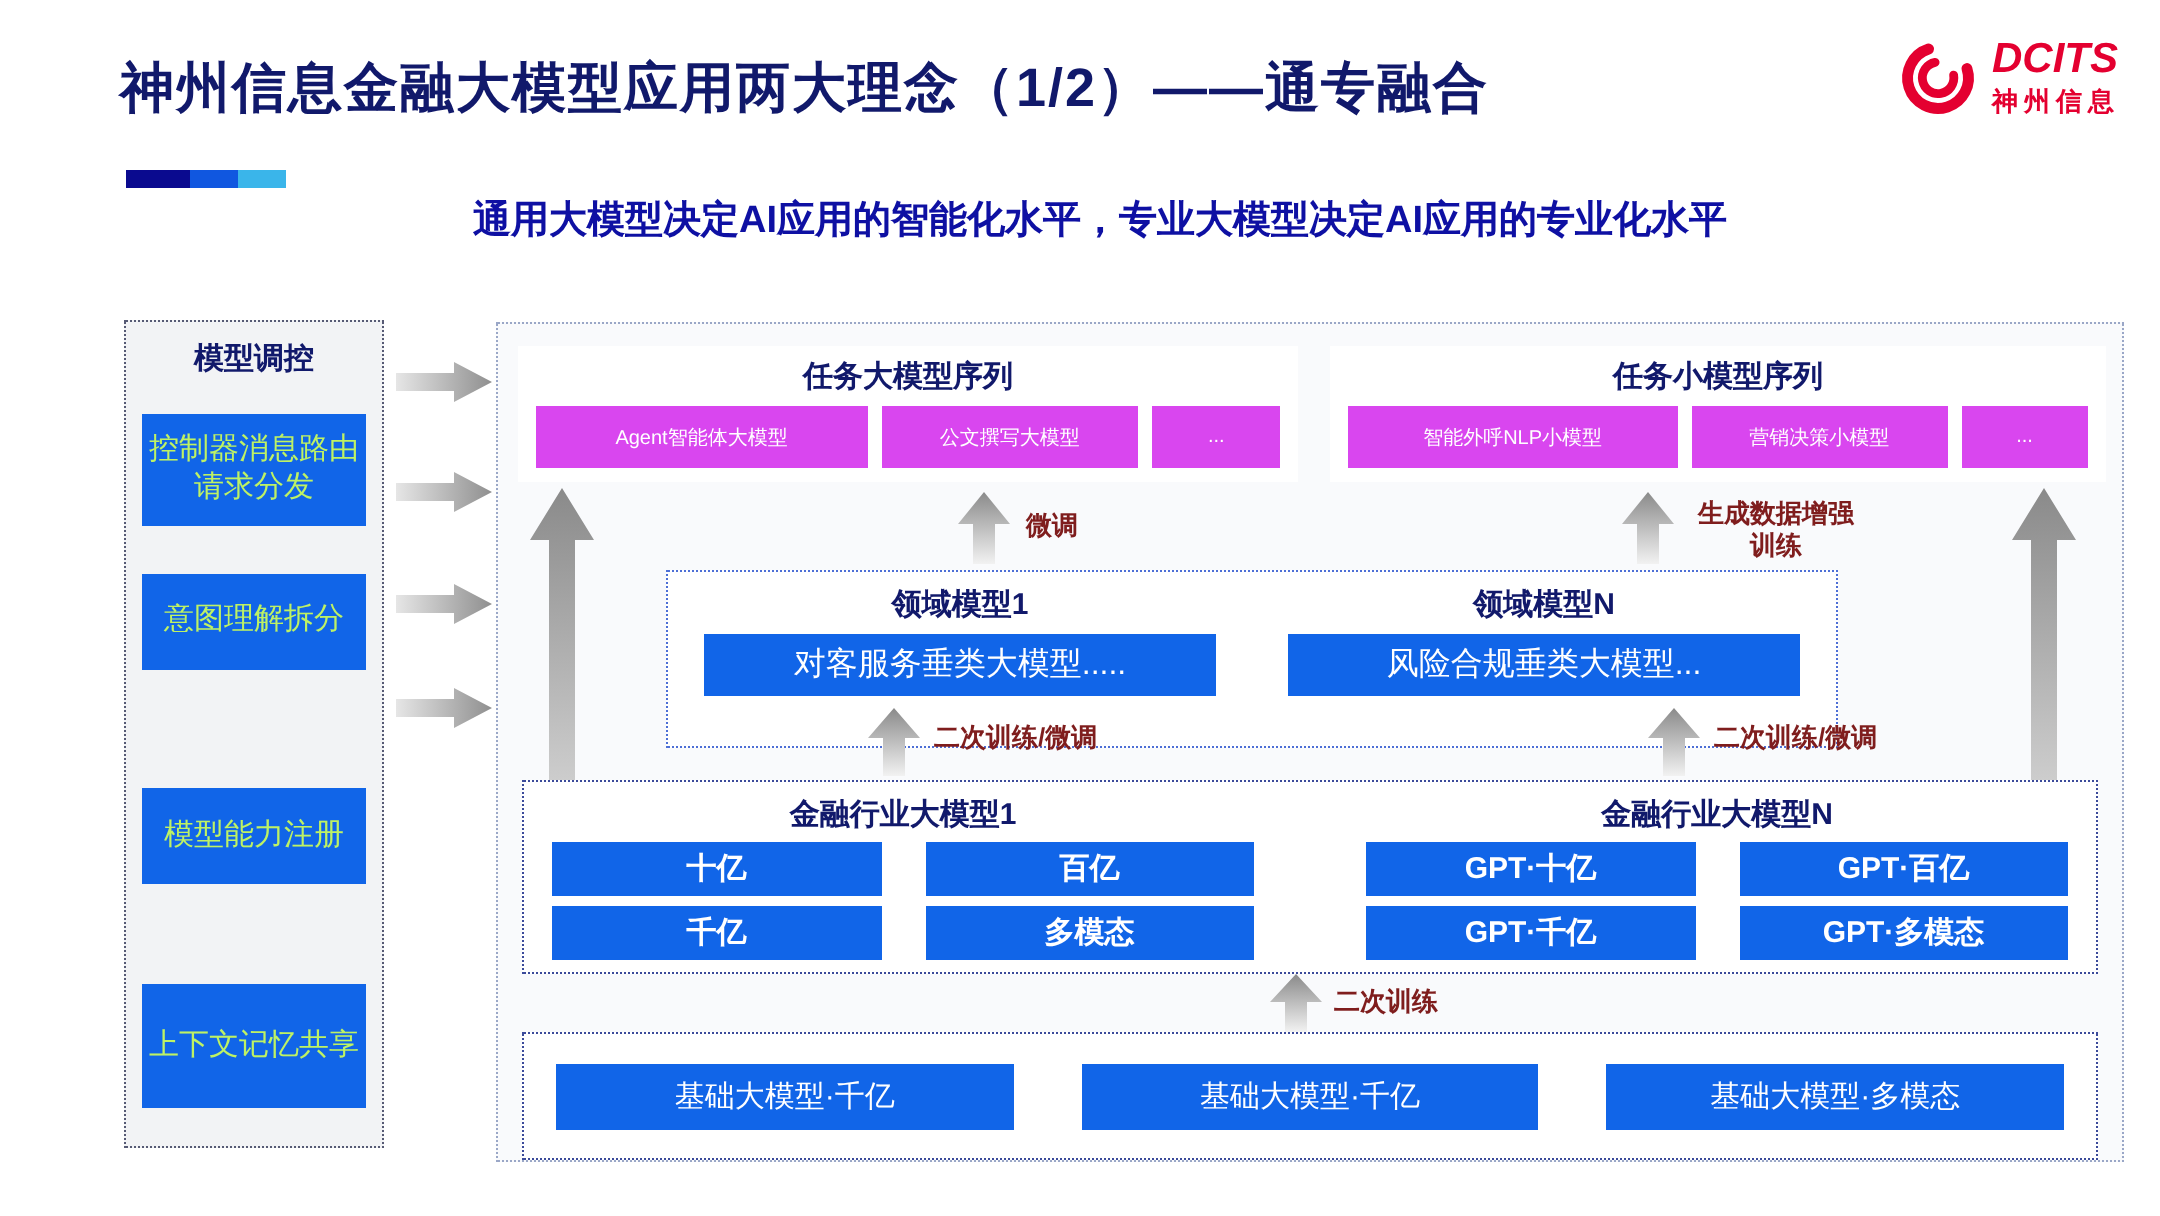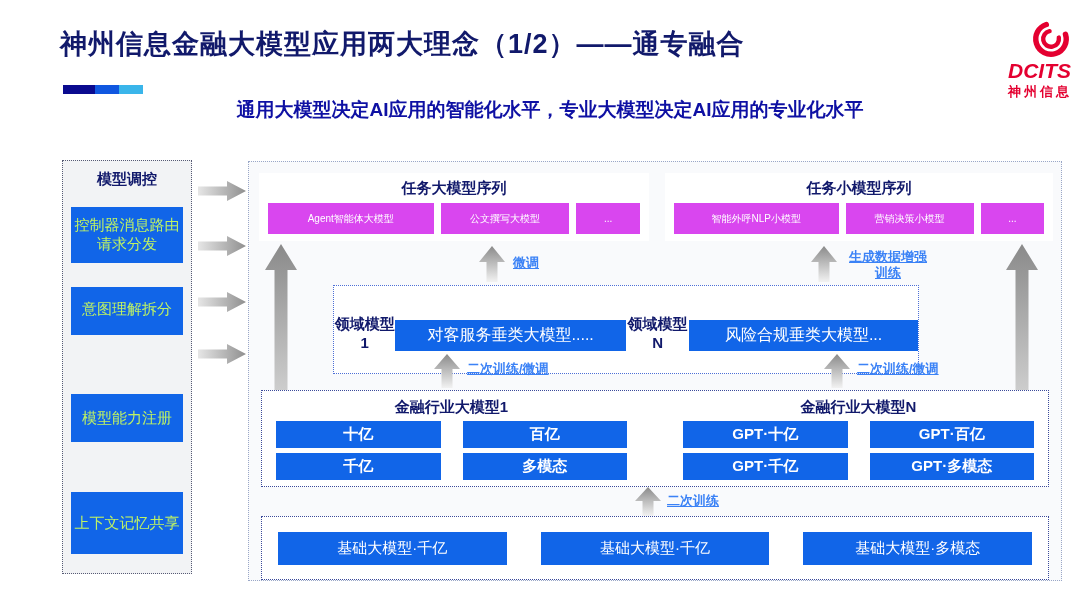--- a/index.html
+++ b/index.html
@@ -11,21 +11,21 @@
   .title { position:absolute; left:60px; top:26px; font-size:27px; font-weight:bold;
     color:#11196b; letter-spacing:1px; }
   .accent-bar { position:absolute; left:63px; top:85px; width:80px; height:9px; display:flex; }
   .accent-bar span { height:100%; }
   .seg1 { width:32px; background:#0a0a8f; }
   .seg2 { width:24px; background:#1057e0; }
   .seg3 { width:24px; background:#3ab5ea; }
   .subtitle { position:absolute; left:140px; right:120px; top:97px; text-align:center;
     font-size:19px; font-weight:bold; color:#0e10a3; }
 
-  .logo { position:absolute; right:8px; top:18px; display:flex; align-items:flex-end;flex-direction:column; }
+  .logo { position:absolute; right:20px; top:18px; display:flex; align-items:center; }
   .logo-text { margin-left:6px; }
   .logo-brand { font-size:21px; font-weight:bold; font-style:italic; color:#e40030; line-height:1; }
   .logo-cn { font-size:13px; font-weight:bold; color:#e40030; letter-spacing:3px; margin-top:2px; }
 
   
   .sidebar { position:absolute; left:62px; top:160px; width:130px; height:414px;
     background:#f2f3f5; border:1px dotted #565a74; }
   .sidebar-title { position:absolute; top:9px; left:0; right:0; text-align:center;
     font-size:15px; font-weight:bold; color:#11196b; }
   .side-item { position:absolute; left:8px; right:8px; background:#1165e8; color:#bef264;
@@ -45,27 +45,27 @@
   .task-card { position:absolute; top:11px; height:68px; background:#ffffff; }
   .task-card.left  { left:10px;  width:390px; }
   .task-card.right { left:416px; width:388px; }
   .card-title { margin-top:6px; text-align:center; font-size:15px; font-weight:bold; color:#11196b; }
   .chip-row { position:absolute; left:9px; right:9px; bottom:7px; display:flex; gap:7px; }
   .chip { background:#d946ef; color:#fff; height:31px; display:flex; align-items:center;
     justify-content:center; font-size:10px; white-space:nowrap; }
   .chip.w1 { flex:1.35; } .chip.w2 { flex:1.05; } .chip.w3 { flex:0.52; }
 
   .up-arrow { position:absolute; }
-  .arrow-label { position:absolute; color:#3b82f6; font-weight:bold; font-size:13px;
-    line-height:1.25;text-decoration:underline; }
+  .arrow-label { position:absolute; color:#7f1d1d; font-weight:bold; font-size:13px;
+    line-height:1.25; }
 
   
   .domain-box { position:absolute; left:84px; top:123px; width:586px; height:89px;
     background:#fff; border:1px dotted #4d6fd6; display:flex; }
-  .domain-group { flex:1; padding-top:7px; display:flex; align-items:center; }
+  .domain-group { flex:1; padding-top:7px; display:flex; flex-direction:column; align-items:center; }
   .domain-chip { margin-top:5px; width:88%; height:31px; background:#1165e8; color:#fff;
     display:flex; align-items:center; justify-content:center; font-size:16px; }
 
   
   .industry-box { position:absolute; left:12px; top:228px; width:788px; height:97px;
     background:#fff; border:1px dotted #3b4a9a; display:flex; gap:44px; padding:5px 8px 0 8px; }
   .ind-group { flex:1; }
   .ind-grid { display:grid; grid-template-columns:1fr 1fr; column-gap:22px; row-gap:5px;
     margin-top:4px; padding:0 6px;font-weight:bold; }
   .ind-chip { height:27px; background:#1165e8; color:#fff; display:flex; align-items:center;

